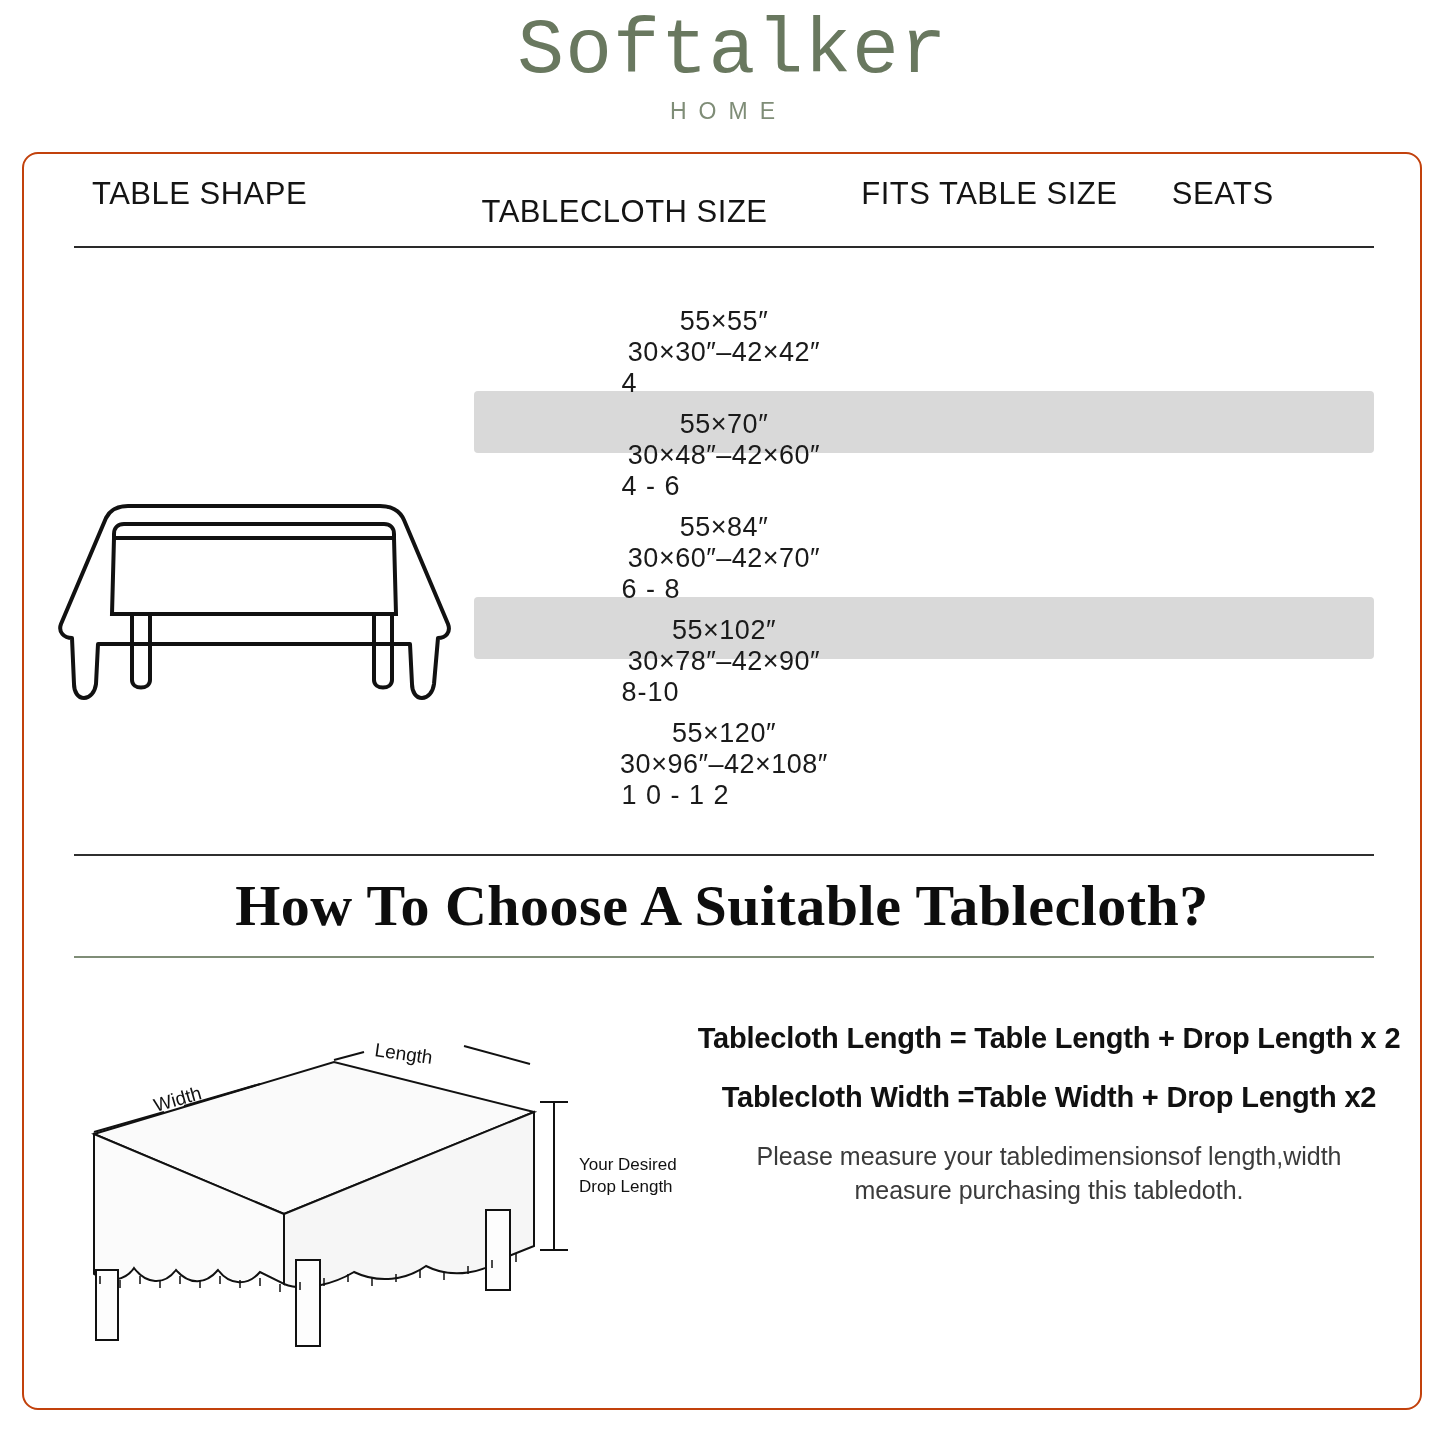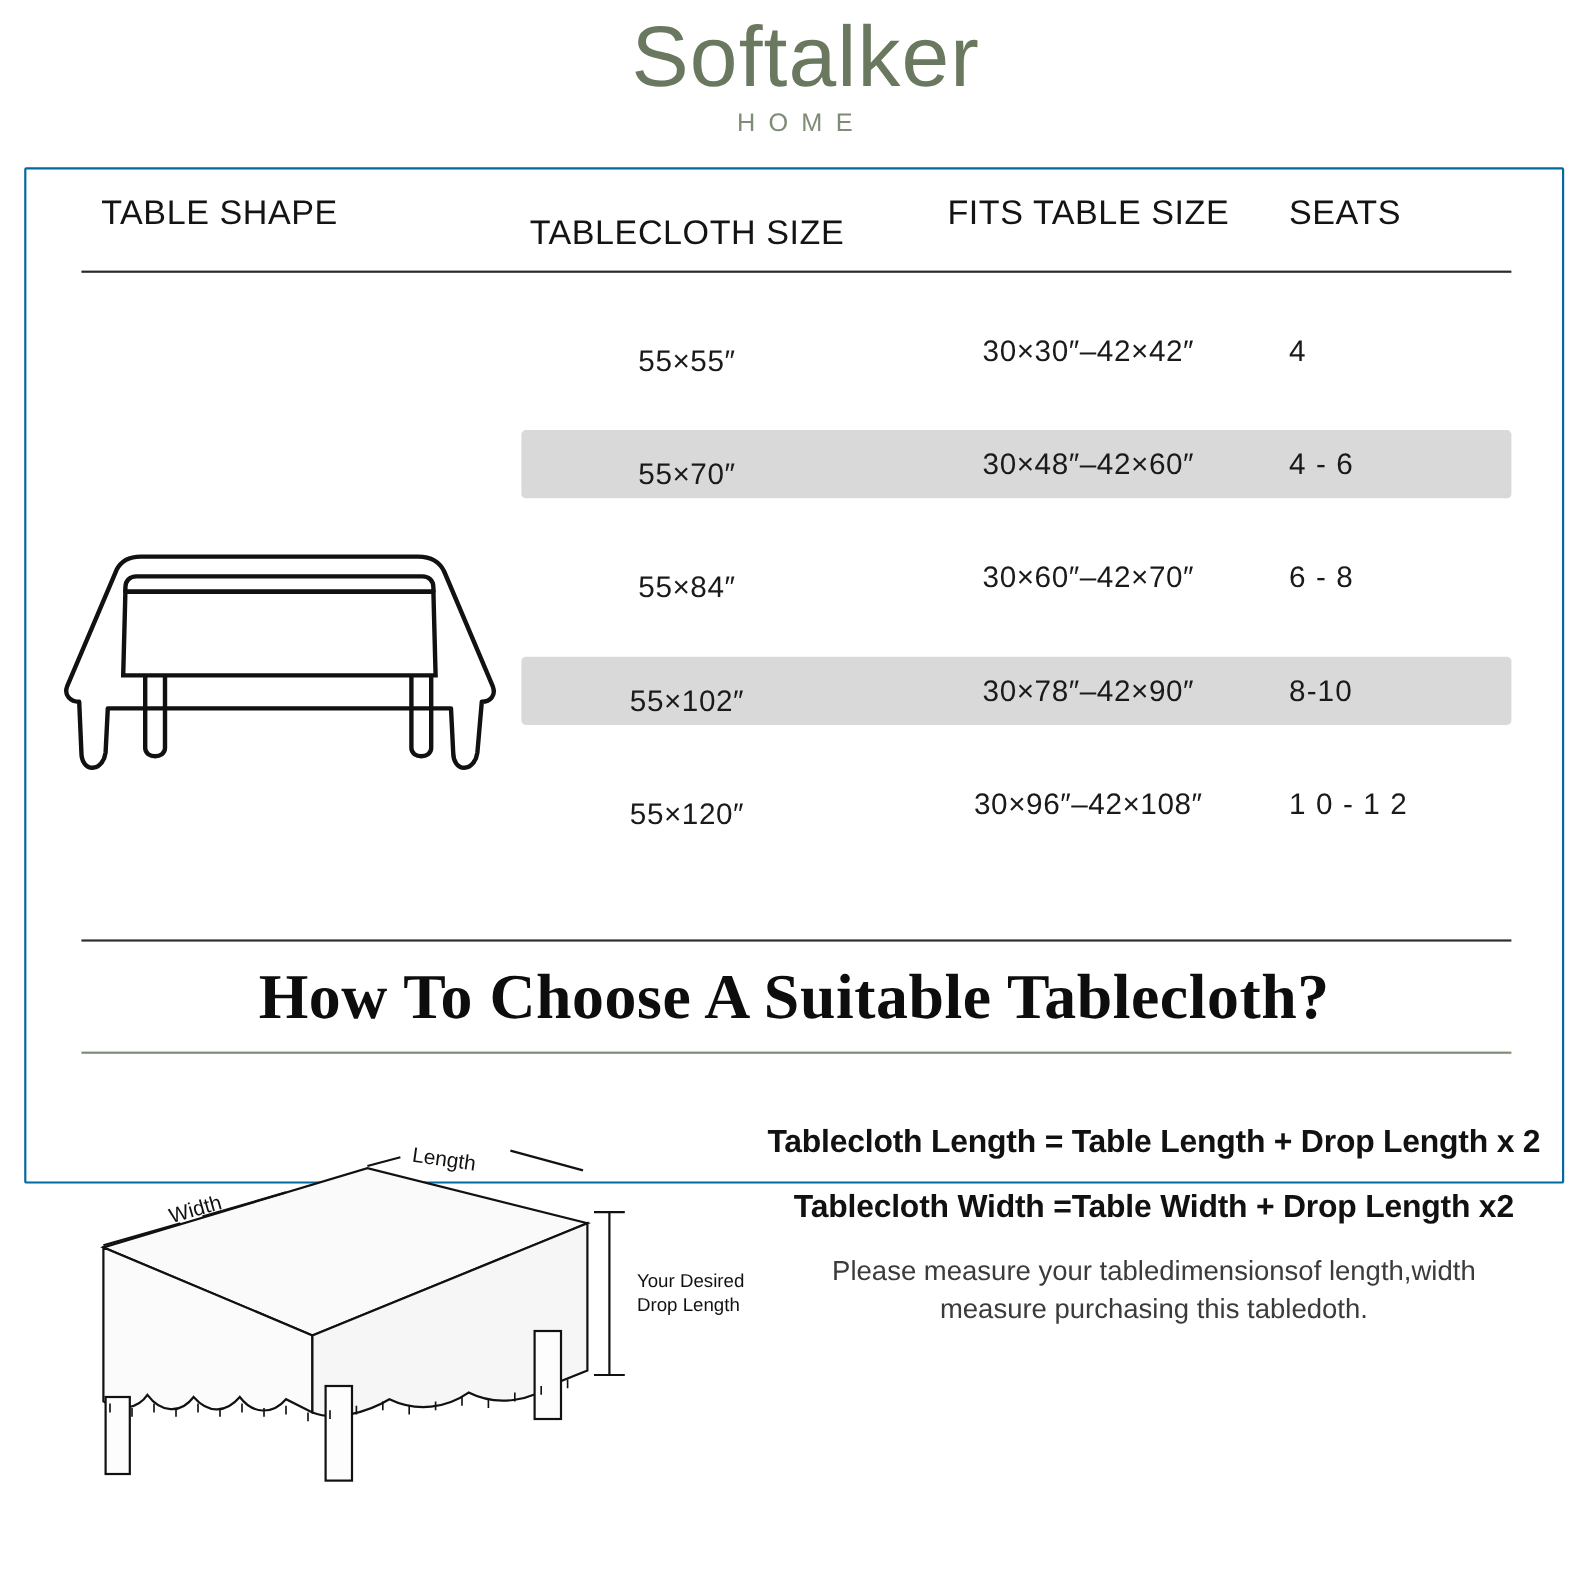--- a/index.html
+++ b/index.html
@@ -15,21 +15,21 @@
     position: relative;
     overflow: hidden;
   }
 
   
   .brand {
     text-align: center;
     padding-top: 12px;
   }
   .brand-name {
-    font-family: Liberation Sans, sans-serif;
+    font-family: Liberation Mono, monospace;
     font-size: 78px;
     letter-spacing: 1px;
     color: #69785f;
     line-height: 1.02;
     font-weight: 400;
     padding-left: 20px;
   }
   .brand-sub {
     font-family: "Liberation Sans", sans-serif;
     font-size: 23px;
@@ -39,23 +39,23 @@
     padding-left: 12px;
     text-align: center;
   }
 
   
   .card {
     position: absolute;
     left: 22px;
     top: 152px;
     width: 1400px;
-    height: 924px;
-    border: 2px solid #0369a1;
-    border-radius: 2px;
+    height: 1258px;
+    border: 2px solid #c2410c;
+    border-radius: 16px;
     box-sizing: border-box;
   }
 
   
   .size-table {
     position: absolute;
     left: 50px;
     top: 22px;
     width: 1300px;
   }
@@ -99,21 +99,21 @@
   
   .shade {
     position: absolute;
     left: 400px;
     width: 900px;
     height: 62px;
     background: #d9d9d9;
     border-radius: 4px;
     z-index: 0;
   }
-  .srow { position: relative; z-index: 1; }
+  .srow { position: relative; z-index: 1; flex-direction: column; }
 
   
   .table-sketch {
     position: absolute;
     left: 20px;
     top: 340px;
     width: 420px;
     height: 230px;
   }
 

